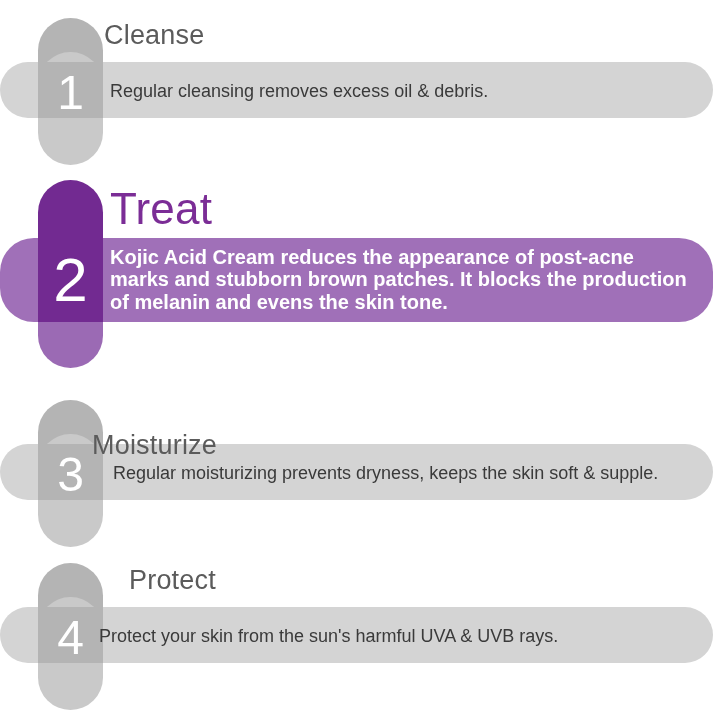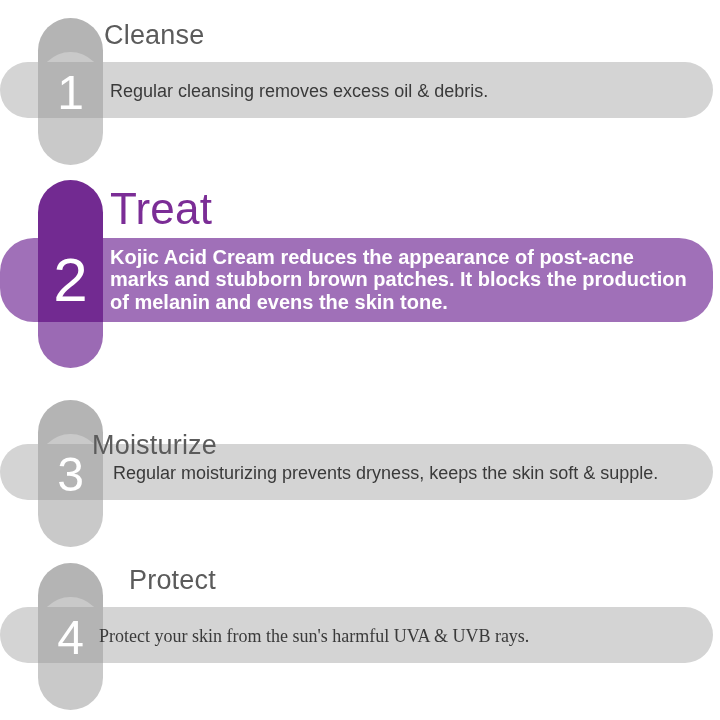--- a/index.html
+++ b/index.html
@@ -146,16 +146,16 @@
     <div class="body-text" style="top:463px; left:113px; width:600px;">Regular moisturizing prevents dryness, keeps the skin soft &amp; supple.</div>
   </div>
 
   <div class="step step-inactive">
     <div class="pill pill-top" style="top:563px; height:115px;"></div>
     <div class="pill pill-bottom" style="top:597px; height:113px;"></div>
     <div class="bar" style="top:607px; height:56px;"></div>
     <div class="overlap" style="top:607px; height:56px;"></div>
     <div class="number" style="top:614px; font-size:48px;">4</div>
     <div class="title" style="top:565px; left:96px;margin-left:33px;">Protect</div>
-    <div class="body-text" style="top:626px; left:99px; width:580px;font-family:Liberation Serif, serif;">Protect your skin from the sun's harmful UVA &amp; UVB rays.</div>
+    <div class="body-text" style="top:626px; left:99px; width:580px;">Protect your skin from the sun's harmful UVA &amp; UVB rays.</div>
   </div>
 
 </div>
 
 </body></html>

